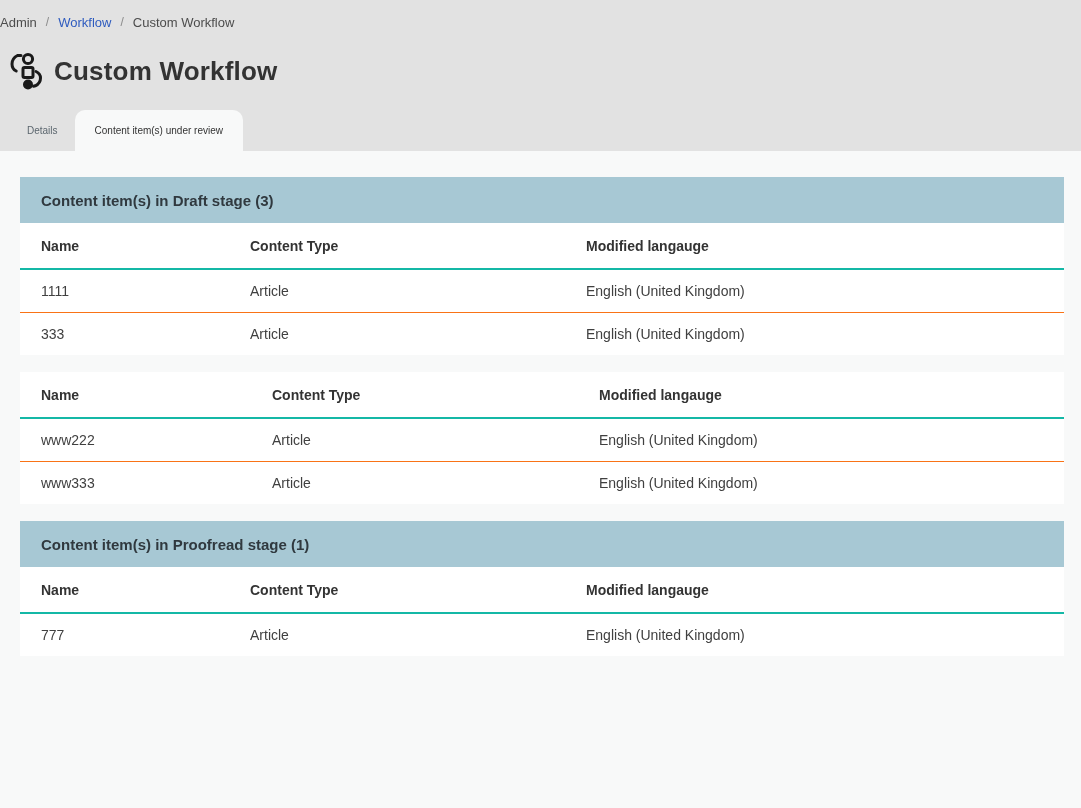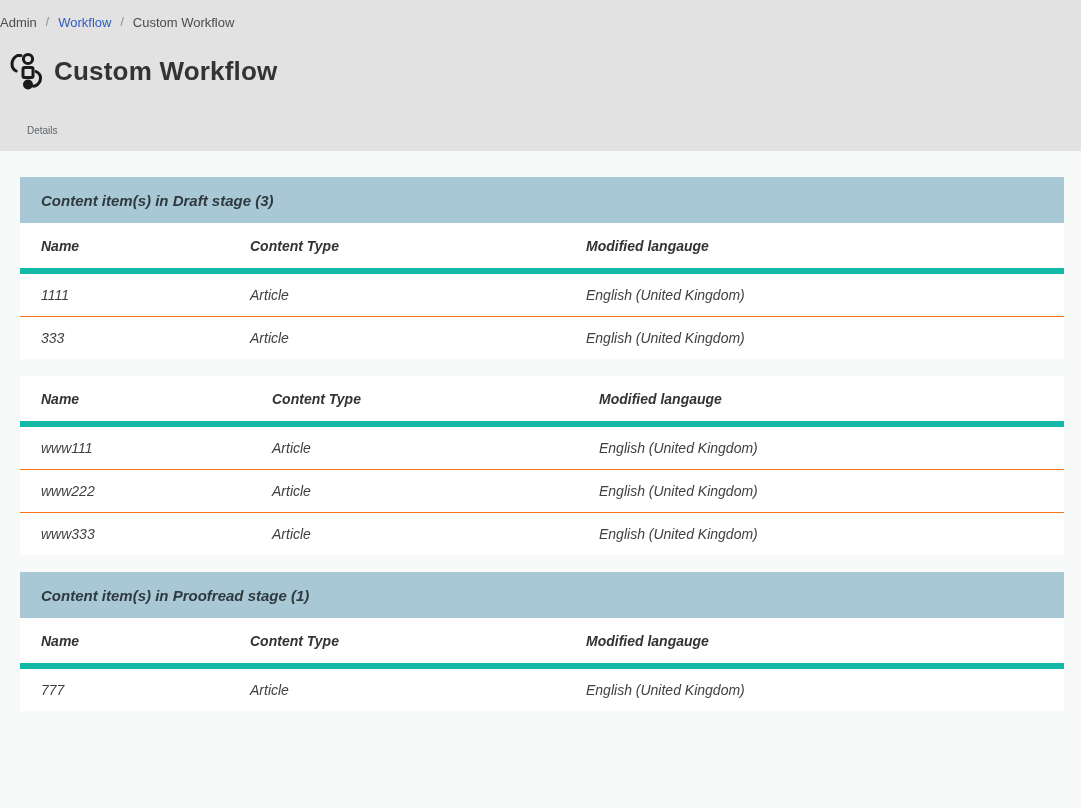--- a/index.html
+++ b/index.html
@@ -34,33 +34,33 @@
   .tab {
     height: 41px; display: flex; align-items: center;
     padding: 0 17px; font-size: 10px; color: #5b666e; cursor: pointer;
   }
   .tab.active {
     background: #f8f9f9; color: #333;
     border-radius: 10px 10px 0 0; padding: 0 20px;
   }
   
   .content { background: #f8f9f9; padding: 26px 17px 12px 20px; }
-  .stage { margin-bottom: 17px; font-style: italic; }
+  .stage { margin-bottom: 17px; }
   .stage-header {
     background: #a7c8d4; height: 46px;
     display: flex; align-items: center; padding-left: 21px;
     font-size: 15px; font-weight: 700; color: #30393f;
   }
   table.tbl { width: 100%; border-collapse: collapse; background: #ffffff; table-layout: fixed; }
   .tbl-a col.c1 { width: 230px; } .tbl-a col.c2 { width: 336px; }
   .tbl-b col.c1 { width: 252px; } .tbl-b col.c2 { width: 327px; }
   .tbl th {
     text-align: left; font-size: 14px; font-weight: 700; color: #333;
     padding: 15px 10px 14px 0;
-    border-bottom: 6px solid #14b8a6;
+    border-bottom: 2px solid #14b8a6;
   }
   .tbl th:first-child, .tbl td:first-child { padding-left: 21px; }
   .tbl td {
     font-size: 14px; color: #404040;
     padding: 13px 10px 13px 0;
     border-bottom: 1px solid #f97316;
   }
   .tbl tbody tr { cursor: pointer; }
   .tbl tbody tr:last-child td { border-bottom: none; }
 </style>
@@ -83,20 +83,21 @@
           <rect x="14" y="15.5" width="10" height="10" rx="1.5" stroke="#1a1a1a" stroke-width="3"></rect>
           <circle cx="19" cy="32.5" r="5" fill="#1a1a1a"></circle>
           <path d="M12,3.5 L8.5,3.5 C4.5,5.5 3,8.8 3,12 C3,15.3 4.8,17.8 7.2,19" stroke="#1a1a1a" stroke-width="3" stroke-linecap="round"></path>
           <path d="M27,19.5 C30.2,21 31.5,23.3 31.5,26 C31.5,29.3 29.6,32.3 26.3,33.8 L24.5,34.3" stroke="#1a1a1a" stroke-width="3" stroke-linecap="round"></path>
         </svg>
       </span>
       <h1>Custom Workflow</h1>
     </div>
     <div class="tabs">
       <div class="tab">Details</div>
+      <div class="tab active">Content item(s) under review</div>
     </div>
   </header>
 
   <main class="content">
 
     <section class="stage">
       <div class="stage-header">Content item(s) in Draft stage (3)</div>
       <table class="tbl tbl-a">
         <colgroup>
             <col class="c1">
@@ -134,25 +135,20 @@
           </colgroup>
         <thead>
           <tr>
             <th>Name</th>
             <th>Content Type</th>
             <th>Modified langauge</th>
           </tr>
         </thead>
         <tbody>
           <tr>
-            <td>www111</td>
-            <td>Article</td>
-            <td>English (United Kingdom)</td>
-          </tr>
-          <tr>
             <td>www222</td>
             <td>Article</td>
             <td>English (United Kingdom)</td>
           </tr>
           <tr>
             <td>www333</td>
             <td>Article</td>
             <td>English (United Kingdom)</td>
           </tr>
         </tbody>

